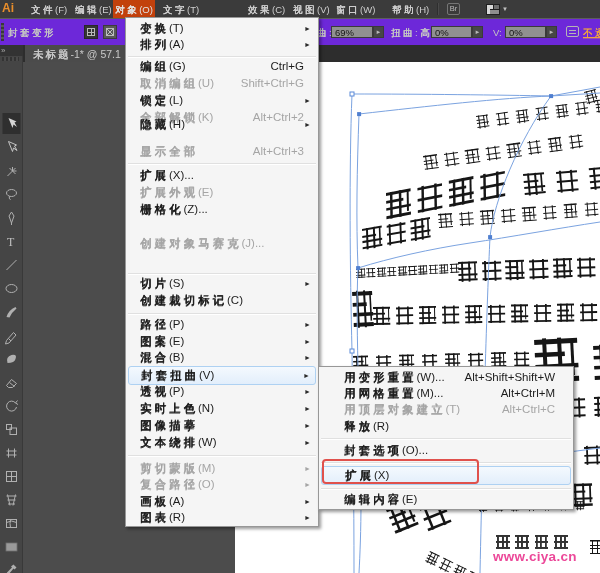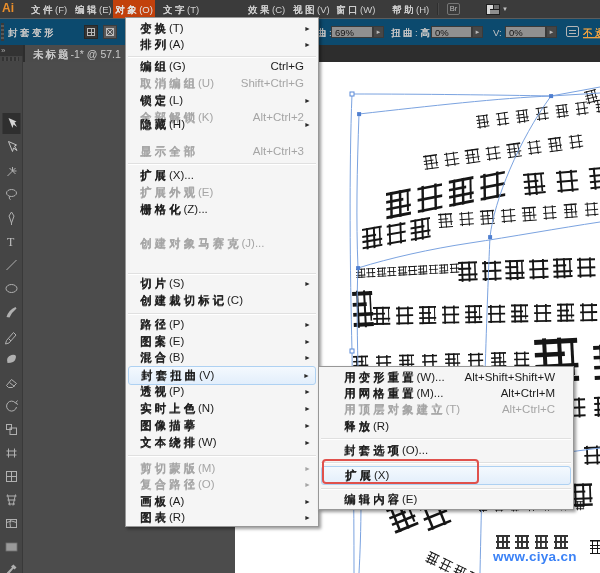--- a/index.html
+++ b/index.html
@@ -7,21 +7,21 @@
  font-family:"Liberation Sans",sans-serif;-webkit-font-smoothing:antialiased;}
 .abs{position:absolute;}
 
 #menubar{left:0;top:0;width:600px;height:18px;background:#3b3b3b;}
 #menubar .mi{position:absolute;top:0;height:18px;line-height:19px;font-size:9.5px;color:#cfcfcf;white-space:nowrap;}
 .cjk{letter-spacing:2.5px;text-shadow:0.35px 0 currentColor,0 0.35px currentColor;}
 .cjk2{letter-spacing:3px;text-shadow:0.6px 0 currentColor,0 0.6px currentColor;}
 #ailogo{position:absolute;left:2px;top:1px;font-size:12px;font-weight:bold;color:#e98e2b;letter-spacing:0px;}
 #miObj{background:#c2410c;}
 
-#optbar{left:0;top:18px;width:600px;height:27px;background:#0c4a6e;border-top:1px solid #5d5d5d;box-sizing:border-box;}
+#optbar{left:0;top:18px;width:600px;height:27px;background:#6d28d9;border-top:1px solid #5d5d5d;box-sizing:border-box;}
 #optbar .lbl{position:absolute;font-size:9.5px;color:#c4c4c4;top:8px;white-space:nowrap;}
 .numbox{position:absolute;top:7px;height:12px;background:#909090;border:1px solid #3a3a3a;font-size:9.5px;color:#161616;line-height:12px;padding-left:3px;box-sizing:border-box;}
 .spin{position:absolute;top:7px;width:11px;height:12px;background:#474747;border:1px solid #3a3a3a;box-sizing:border-box;color:#b9b9b9;font-size:6px;line-height:11px;text-align:center;}
 .tbtn{position:absolute;top:6px;width:14px;height:14px;box-sizing:border-box;border:1px solid #3c3c3c;background:#585858;}
 .grip{position:absolute;left:1px;top:4px;width:3px;height:18px;background:repeating-linear-gradient(to bottom,#3a3a3a 0 2px,#5a5a5a 2px 4px);}
 
 #tabbar{left:0;top:45px;width:600px;height:17px;background:#2d2d2d;}
 #tab1{position:absolute;left:25px;top:0;width:112px;height:17px;background:#4b4b4b;color:#c9c9c9;font-size:10.5px;line-height:18px;padding-left:8px;box-sizing:border-box;white-space:nowrap;overflow:hidden;}
 
 #toolcol{left:0;top:45px;width:23px;height:528px;background:#454545;border-right:1px solid #393939;box-sizing:border-box;}
@@ -202,21 +202,21 @@
     </div>
 <div class="row" style="left:355px;top:478px;font-size:16px;gap:0px;transform:rotate(0deg)">
       <span class="hz"></span>
     </div>
 <div class="row hzw" style="left:261px;top:473px;font-size:16px;gap:5.5px;color:#333333;filter:drop-shadow(0 0 1px #fff)">
       <span class="hz"></span>
       <span class="hz"></span>
       <span class="hz"></span>
       <span class="hz"></span>
     </div>
-<div class="abs" style="left:258px;top:487px;font-size:13.5px;font-weight:bold;color:#3b82f6;letter-spacing:0.3px;text-shadow:0 0 2px #fff,0 0 2px #fff,0 0 3px #fff;font-family:'Liberation Sans',sans-serif;">www.ciya.cn</div>
+<div class="abs" style="left:258px;top:487px;font-size:13.5px;font-weight:bold;color:#ec4899;letter-spacing:0.3px;text-shadow:0 0 2px #fff,0 0 2px #fff,0 0 3px #fff;font-family:'Liberation Sans',sans-serif;">www.ciya.cn</div>
 </div>
 <div class="abs" id="pasteboard"></div>
 <svg class="abs" id="mesh" width="600" height="573" style="left:0;top:0;pointer-events:none">
 <path d="M352,94 C349,170 350,270 352,351 C353,430 354,500 354,573" fill="none" stroke="#7ba3e0" stroke-width="1"></path>
 <path d="M359,114 C357,170 356,220 358,268 C355,330 361,430 361,500 C361,530 360,555 359,573" fill="none" stroke="#7ba3e0" stroke-width="1"></path>
 <path d="M551,96 C519,140 494,200 490,237 C487,300 483,430 480,573" fill="none" stroke="#7ba3e0" stroke-width="1"></path>
 <path d="M352,94 C420,94 500,95 551,96 L600,87" fill="none" stroke="#7ba3e0" stroke-width="1"></path>
 <path d="M359,114 C430,106 500,98 551,96 L600,93" fill="none" stroke="#7ba3e0" stroke-width="1"></path>
 <path d="M358,268 C390,258 430,249 470,243 C510,237 560,228 600,222" fill="none" stroke="#7ba3e0" stroke-width="1"></path>
 <path d="M410,470 C470,463 540,456 600,448" fill="none" stroke="#7ba3e0" stroke-width="1"></path>

